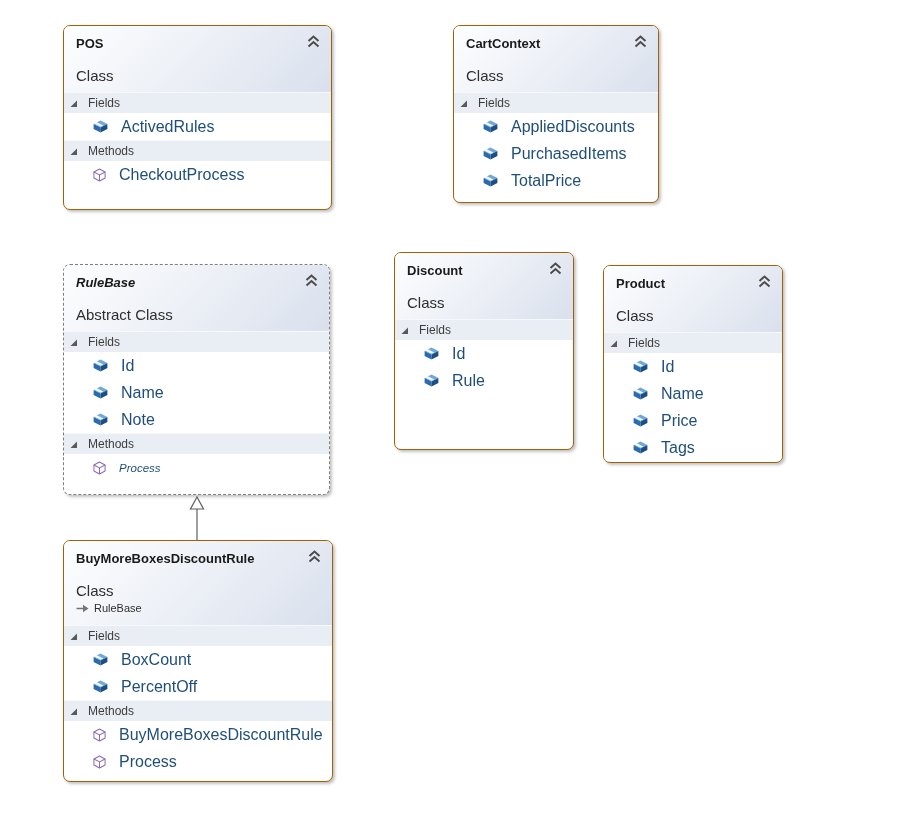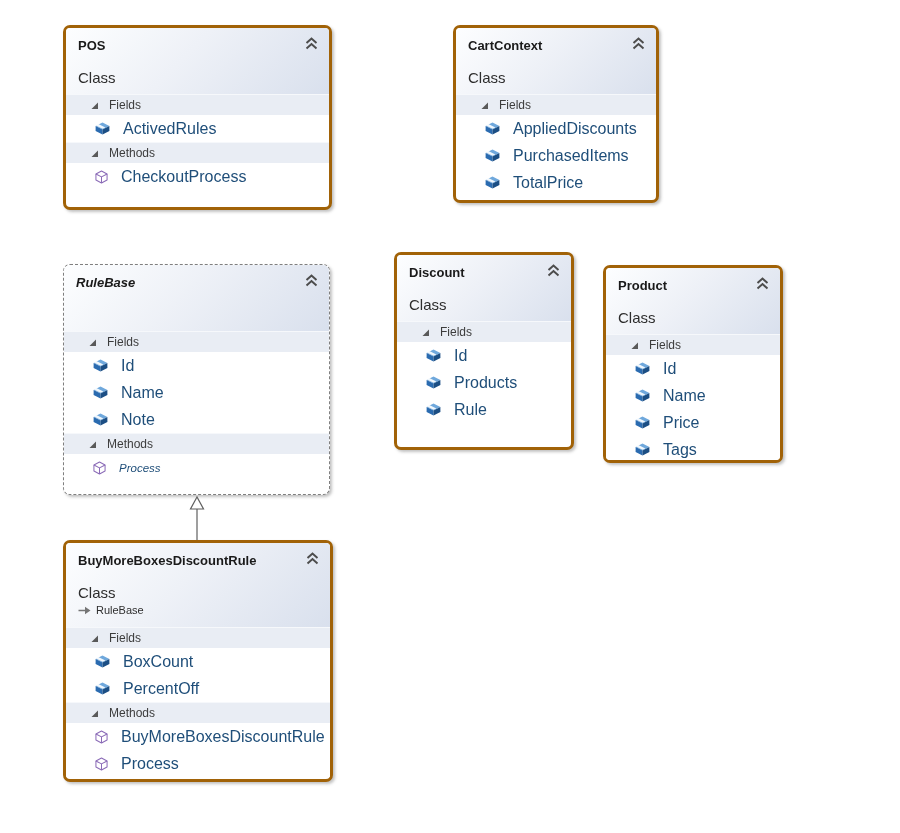--- a/index.html
+++ b/index.html
@@ -3,41 +3,41 @@
 <meta charset="utf-8">
 <style>
   * { margin:0; padding:0; box-sizing:border-box; }
   html,body { background:#ffffff; }
   body { font-family:"Liberation Sans","DejaVu Sans",sans-serif; }
   .canvas {
     position:relative; width:900px; height:833px; background:#ffffff; overflow:hidden;
   }
   .card {
     position:absolute; background:#ffffff;
-    border:3px solid #a16207; border-radius:7px;
+    border:1px solid #a16207; border-radius:7px;
     box-shadow:2px 2px 3px rgba(120,120,120,0.45);
     overflow:hidden;
   }
   .card.abstract { border:1px dashed #7f7f7f; }
   .card-header {
     position:relative; height:66px; padding:9px 12px 0 12px;
     background:linear-gradient(135deg,#fdfeff 0%,#eef1f7 45%,#d9e0ed 100%);
   }
   .card-header.tall { height:84px; }
   .class-title { font-size:13px; font-weight:bold; color:#1a1a1a; line-height:17px; }
   .class-title.italic { font-style:italic; }
   .class-kind { font-size:15px; color:#2e2e2e; line-height:16px; margin-top:16px; }
   .base-type { display:flex; align-items:center; gap:5px; margin-top:3px; font-size:11px; color:#2e2e2e; }
   .chevron-btn {
     position:absolute; top:8px; right:9px; width:17px; height:15px;
     display:flex; align-items:center; justify-content:center; cursor:pointer;
   }
   .section-band {
     height:21px; background:#e9edf4; border-top:1px solid #f6f8fb;
-    display:flex; align-items:center; padding-left:24px; gap:10px;
+    display:flex; align-items:center; padding-left:5px; gap:10px;
   }
   .section-label { font-size:12px; color:#3c3c3c; }
   .member-row {
     height:27px; display:flex; align-items:center; padding-left:29px; gap:13px;
     background:#ffffff;
   }
   .member-label { font-size:16px; color:#1f4e79; white-space:nowrap; }
   .member-label.italic { font-style:italic; }
   .icon { display:inline-flex; flex:0 0 auto; }
   .connector { position:absolute; }
@@ -149,20 +149,21 @@
             <polygon points="3.4,2 10.4,5.4 7.5,6.8 0.9,3.6" fill="#ffffff" opacity="0.9"></polygon>
           </svg>
         </span>
       <span class="member-label">TotalPrice</span>
     </div>
   </div>
 
   <div class="card abstract" style="left:63px;top:264px;width:267px;height:231px">
     <div class="card-header">
       <div class="class-title italic">RuleBase</div>
+      <div class="class-kind">Abstract Class</div>
       <span class="chevron-btn">
         <svg width="15" height="13" viewBox="0 0 15 13" fill="none" stroke="#4d4d4d" stroke-width="2">
             <polyline points="2.5,6 7.5,1.5 12.5,6"></polyline>
             <polyline points="2.5,11.5 7.5,7 12.5,11.5"></polyline>
           </svg>
       </span>
     </div>
     <div class="section-band">
       <span class="icon">
           <svg width="9" height="9" viewBox="0 0 9 9">
@@ -248,31 +249,20 @@
     <div class="member-row">
       <span class="icon">
           <svg width="15" height="13" viewBox="0 0 15 13">
             <polygon points="7.5,0.6 14.4,4 7.5,7.4 0.6,4" fill="#6fa8dc"></polygon>
             <polygon points="0.6,4 7.5,7.4 7.5,12.4 0.6,9" fill="#2a6bb0"></polygon>
             <polygon points="7.5,7.4 14.4,4 14.4,9 7.5,12.4" fill="#1b4e84"></polygon>
             <polygon points="3.4,2 10.4,5.4 7.5,6.8 0.9,3.6" fill="#ffffff" opacity="0.9"></polygon>
           </svg>
         </span>
       <span class="member-label">Id</span>
-    </div>
-    <div class="member-row">
-      <span class="icon">
-          <svg width="15" height="13" viewBox="0 0 15 13">
-            <polygon points="7.5,0.6 14.4,4 7.5,7.4 0.6,4" fill="#6fa8dc"></polygon>
-            <polygon points="0.6,4 7.5,7.4 7.5,12.4 0.6,9" fill="#2a6bb0"></polygon>
-            <polygon points="7.5,7.4 14.4,4 14.4,9 7.5,12.4" fill="#1b4e84"></polygon>
-            <polygon points="3.4,2 10.4,5.4 7.5,6.8 0.9,3.6" fill="#ffffff" opacity="0.9"></polygon>
-          </svg>
-        </span>
-      <span class="member-label">Products</span>
     </div>
     <div class="member-row">
       <span class="icon">
           <svg width="15" height="13" viewBox="0 0 15 13">
             <polygon points="7.5,0.6 14.4,4 7.5,7.4 0.6,4" fill="#6fa8dc"></polygon>
             <polygon points="0.6,4 7.5,7.4 7.5,12.4 0.6,9" fill="#2a6bb0"></polygon>
             <polygon points="7.5,7.4 14.4,4 14.4,9 7.5,12.4" fill="#1b4e84"></polygon>
             <polygon points="3.4,2 10.4,5.4 7.5,6.8 0.9,3.6" fill="#ffffff" opacity="0.9"></polygon>
           </svg>
         </span>

